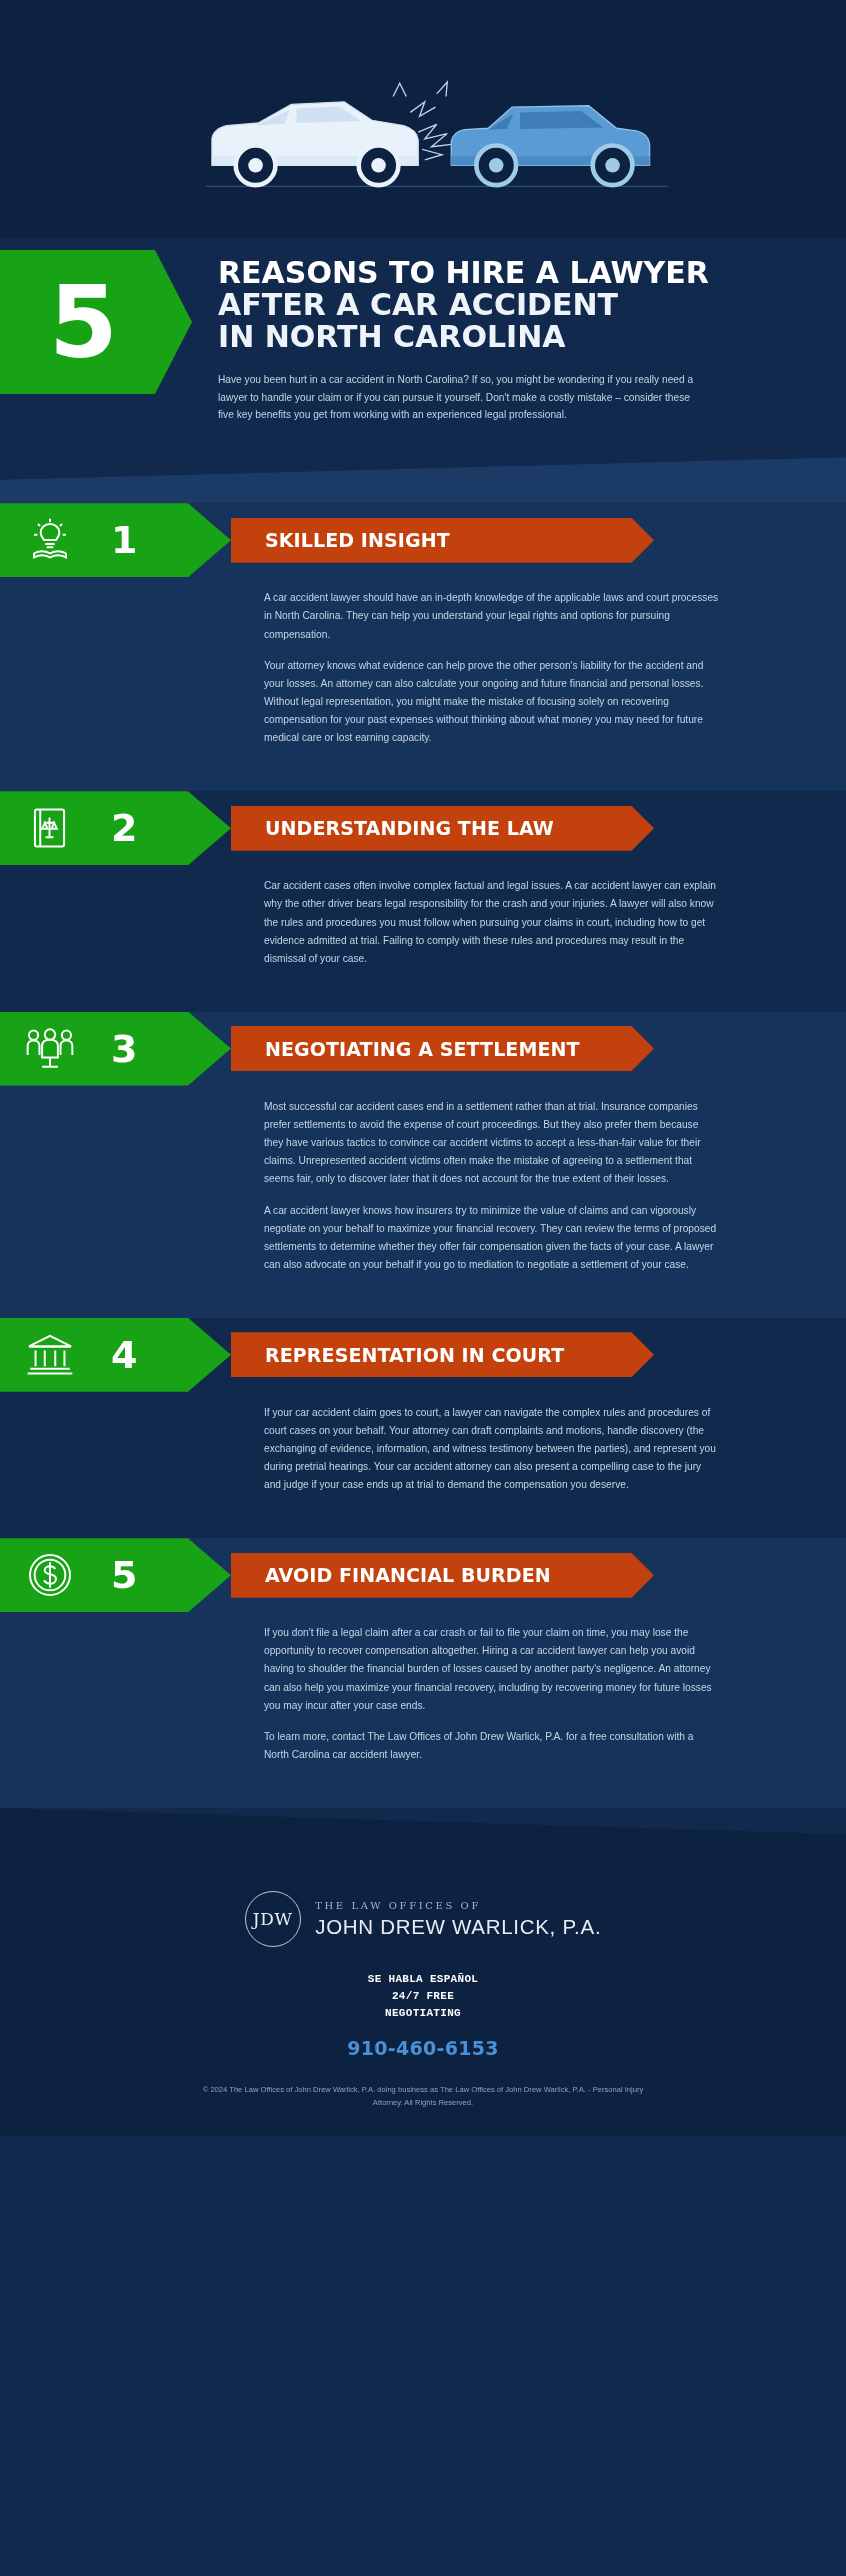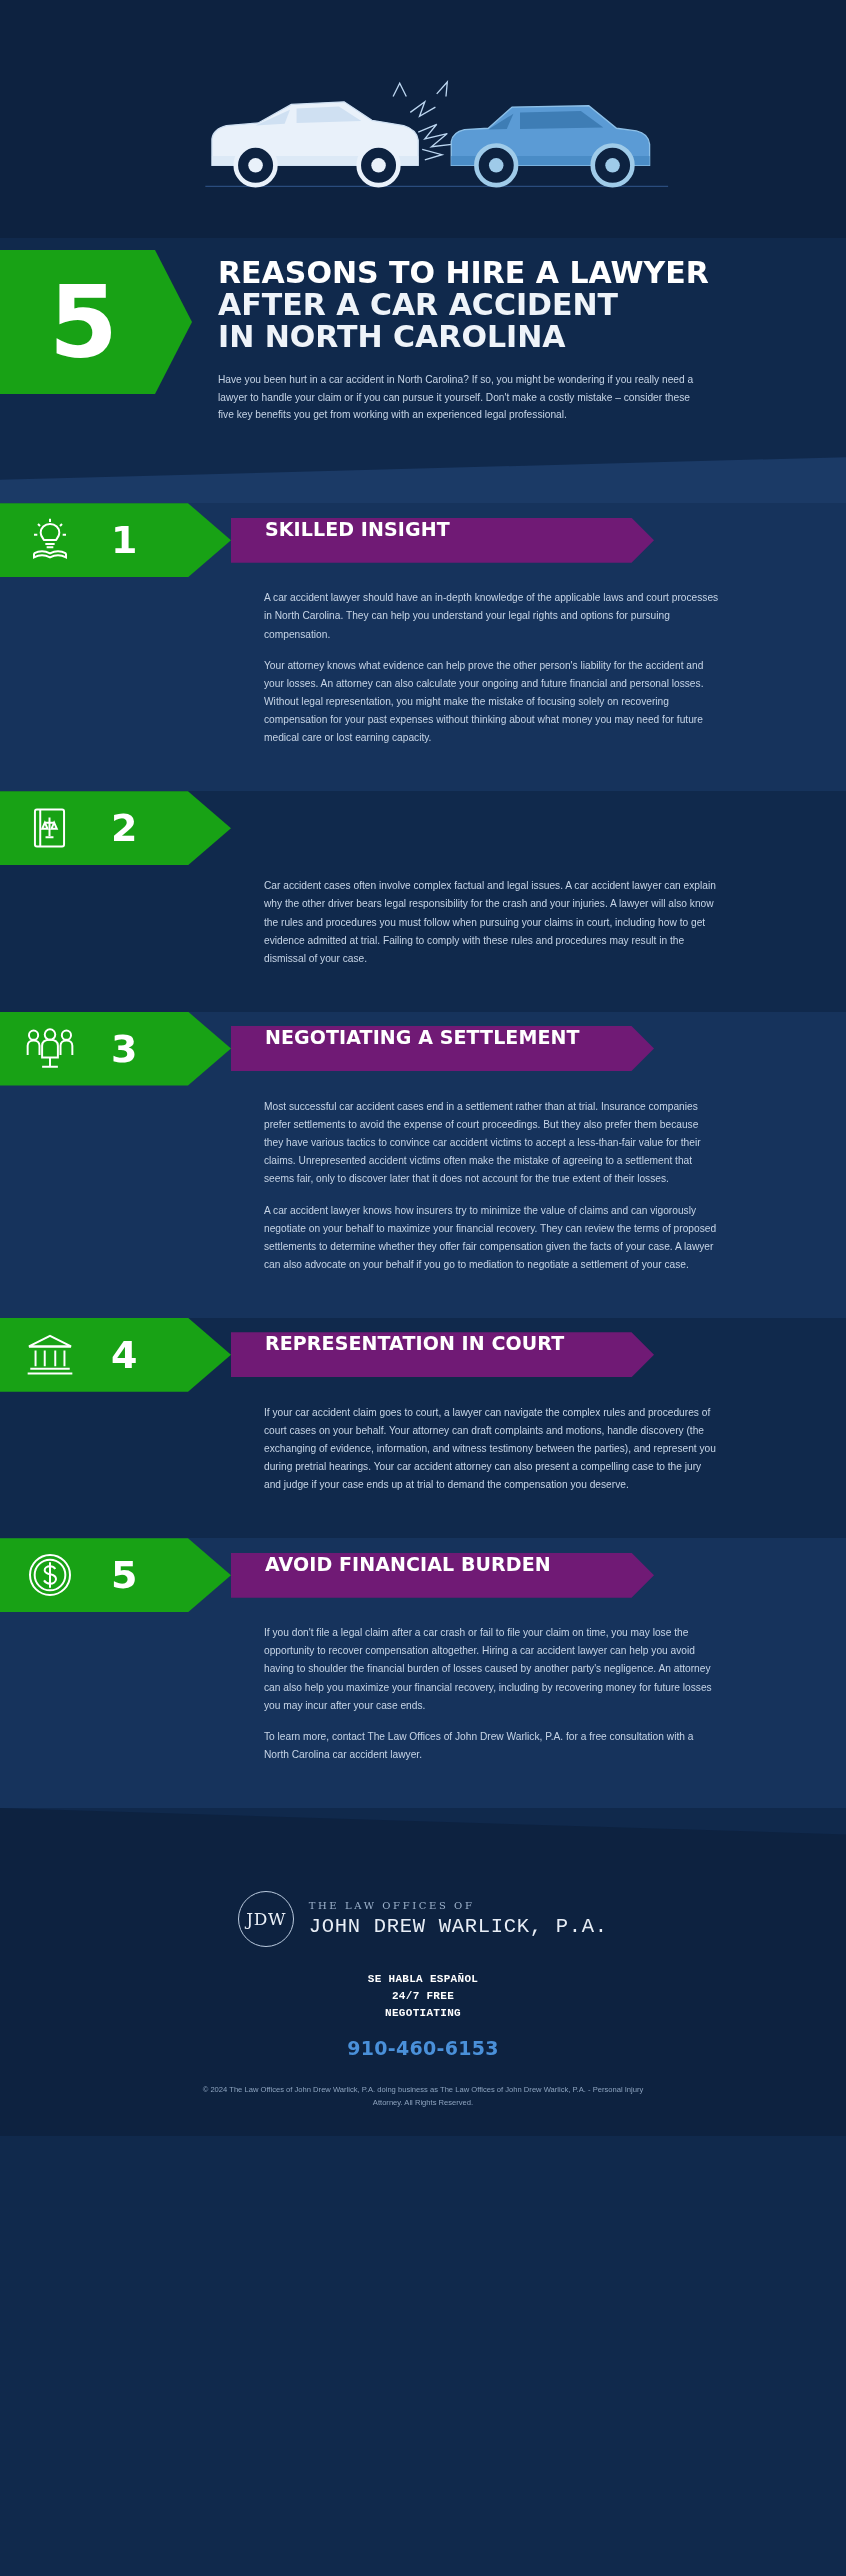--- a/index.html
+++ b/index.html
@@ -119,23 +119,24 @@
     color: #ffffff;
     line-height: 1;
     margin-left: 12px;
   }
   .banner {
     position: absolute;
     left: 231px;
     top: 14.5px;
     height: 45px;
     min-width: 423px;
-    background: #701a75;
+    background: #c2410c;
     clip-path: polygon(0 0, calc(100% - 22.5px) 0, 100% 50%, calc(100% - 22.5px) 100%, 0 100%);
     display: flex;
+    align-items: center;
     padding-left: 34px;
     padding-right: 40px;
   }
   .banner h2 {
     font-family: "DejaVu Sans", sans-serif;
     font-weight: 700;
     font-size: 19px;
     color: #ffffff;
     letter-spacing: 0.1px;
     white-space: nowrap;
@@ -190,21 +191,21 @@
   .firm-name { text-align: left; }
   .firm-name .small {
     color: #9fb4cd;
     font-family: "DejaVu Serif", serif;
     font-size: 10px;
     letter-spacing: 2.6px;
     margin-bottom: 4px;
   }
   .firm-name .big {
     color: #e8eef6;
-    font-family: Liberation Mono, monospace;
+    font-family: Liberation Sans, sans-serif;
     font-size: 20.5px;
     letter-spacing: 0.7px;
   }
   .habla {
     color: #ffffff;
     font-weight: 700;
     font-size: 11px;
     line-height: 1.55;
     letter-spacing: 0.3px;
     margin-bottom: 14.5px;
@@ -323,20 +324,23 @@
             <line x1="20" y1="8" x2="20" y2="64"></line>
             <line x1="34" y1="20" x2="34" y2="48"></line>
             <line x1="27" y1="28" x2="41" y2="28"></line>
             <path d="M27 28l-4 9h8z"></path>
             <path d="M41 28l-4 9h8z"></path>
             <line x1="28" y1="50" x2="40" y2="50"></line>
           </svg>
         </div>
         <div class="sect-num">2</div>
       </div>
+      <div class="banner">
+        <h2>UNDERSTANDING THE LAW</h2>
+      </div>
     </div>
     <div class="body-copy">
       <p>Car accident cases often involve complex factual and legal issues. A car accident lawyer can explain why the other driver bears legal responsibility for the crash and your injuries. A lawyer will also know the rules and procedures you must follow when pursuing your claims in court, including how to get evidence admitted at trial. Failing to comply with these rules and procedures may result in the dismissal of your case.</p>
     </div>
     <div class="spacer-md"></div>
   </div>
 
   <div class="section sect-bg-alt">
     <div class="section-head">
       <div class="icon-tag">

